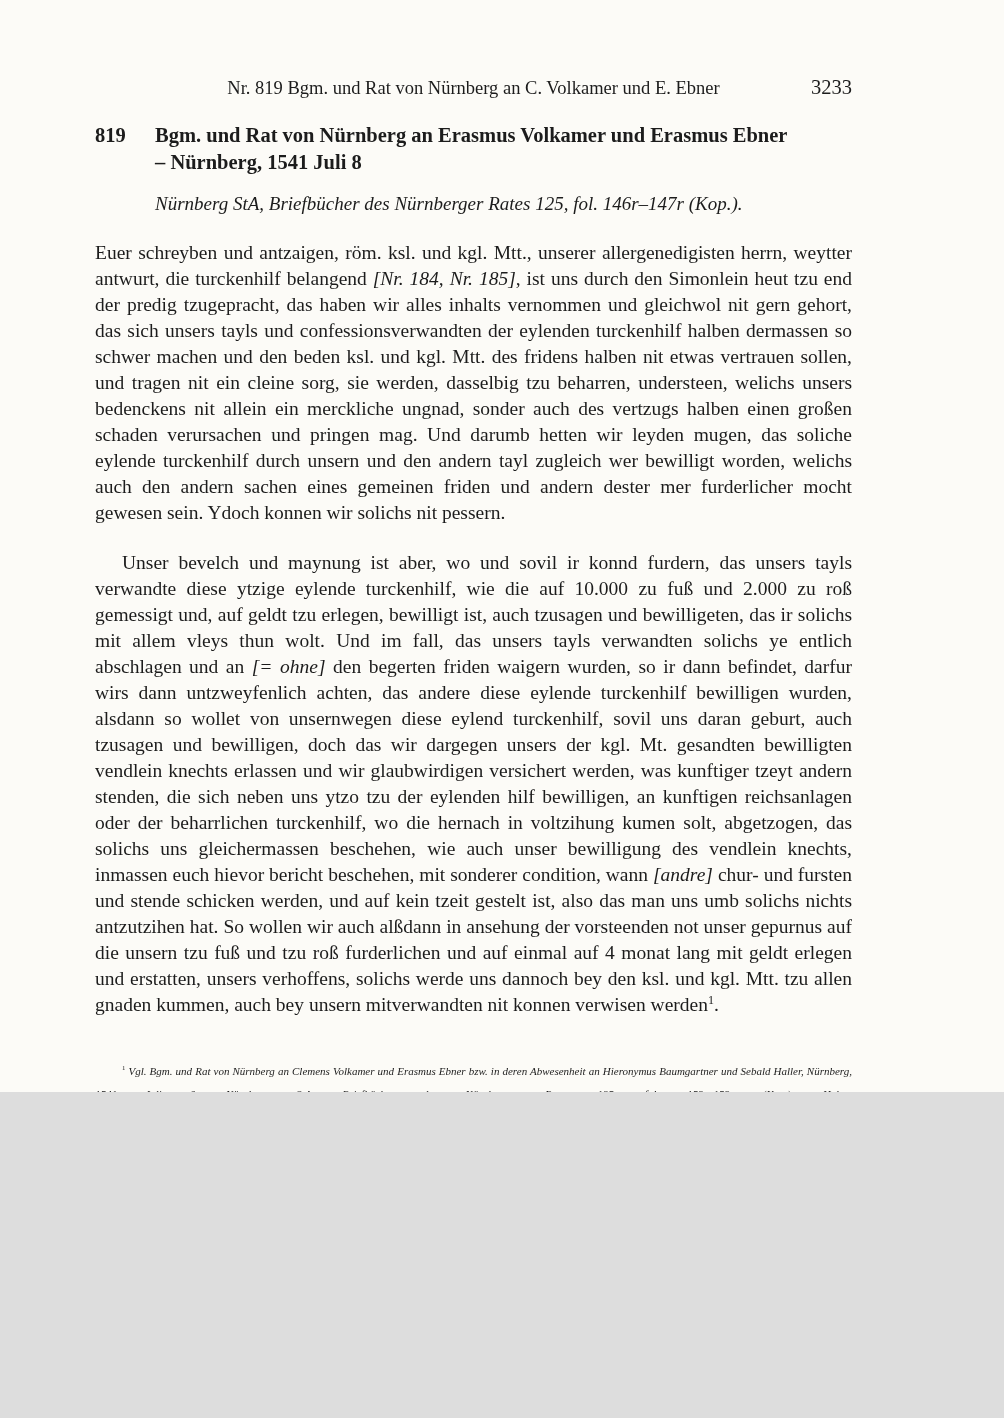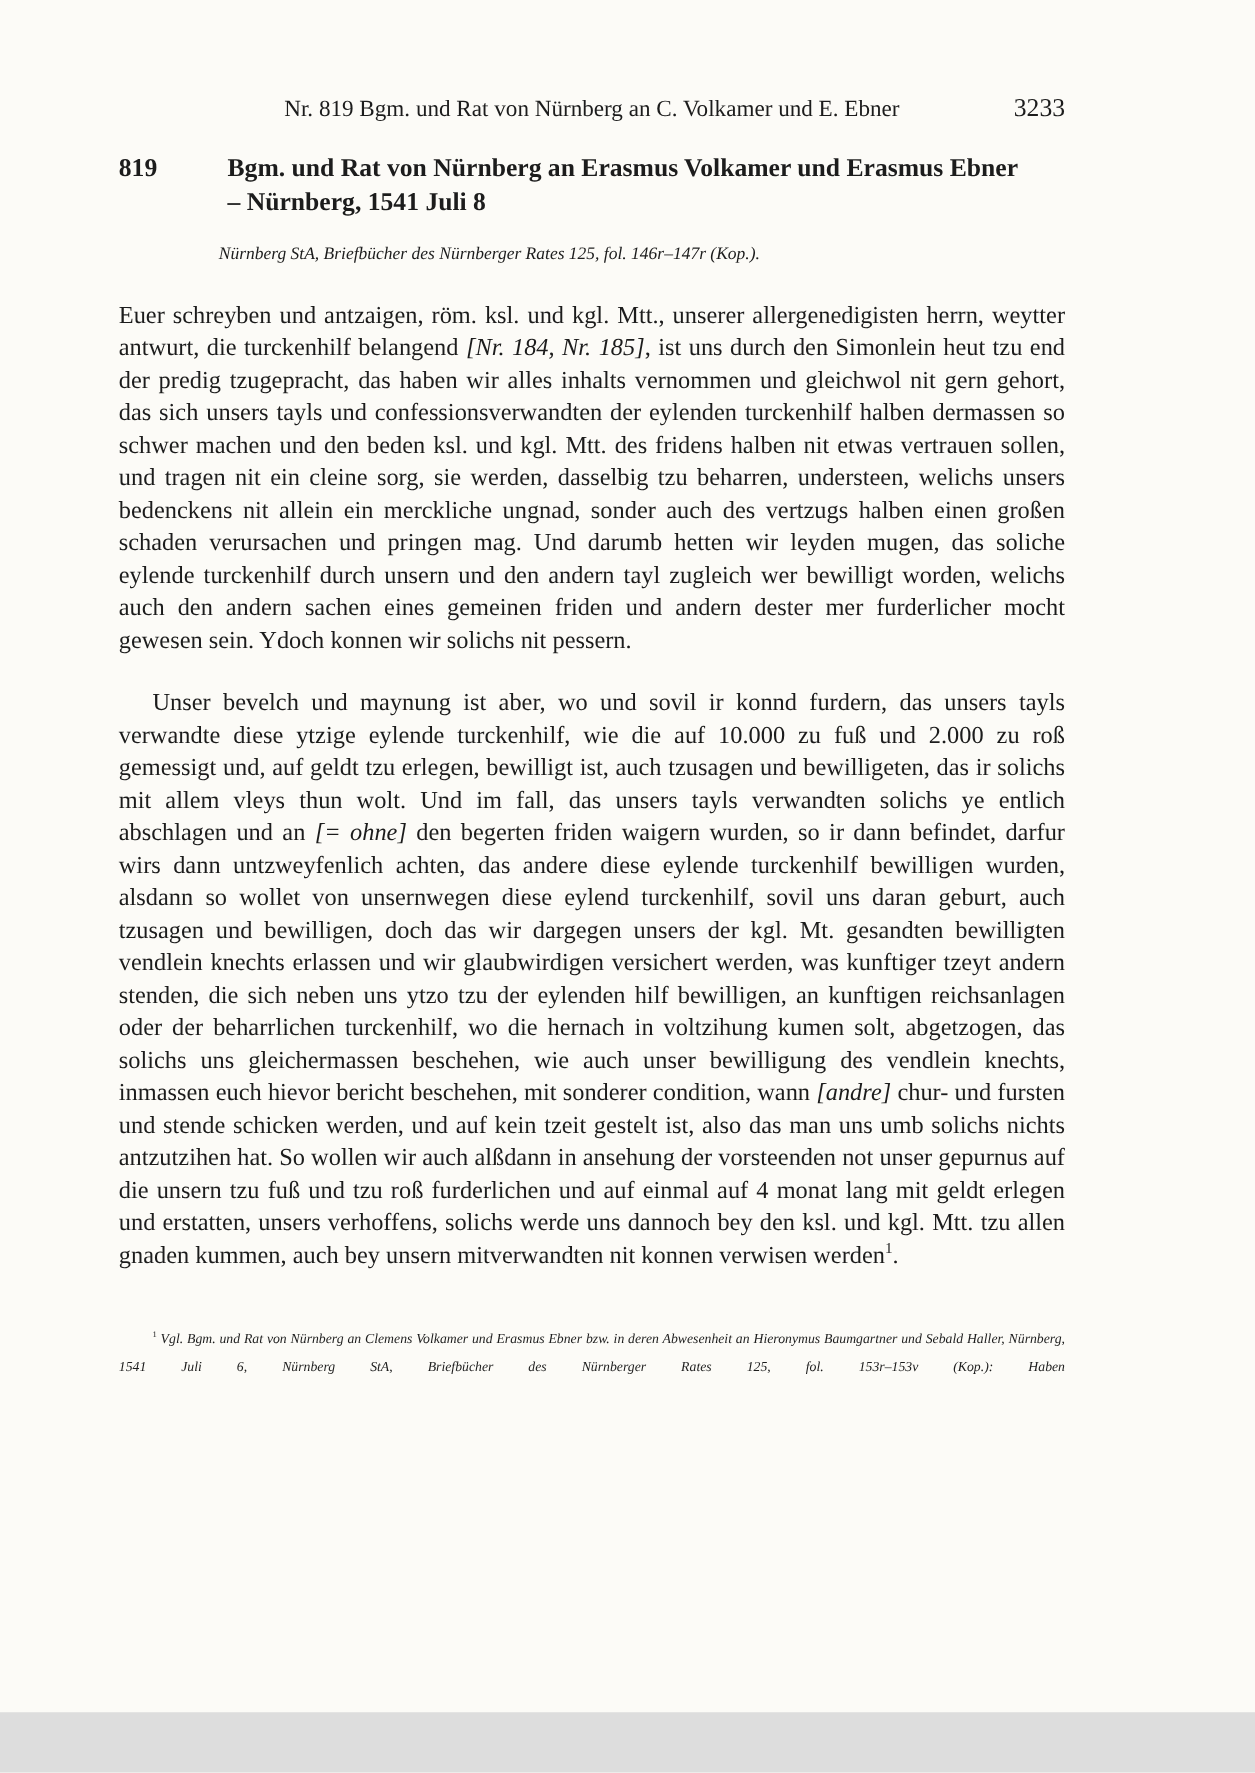--- a/index.html
+++ b/index.html
@@ -1,20 +1,20 @@
 <!DOCTYPE html>
 <html lang="de" style="--page-bg: #fcfbf7; --text-color: #1c1c1c;"><head>
 <meta charset="utf-8">
 <style>
   * { margin: 0; padding: 0; box-sizing: border-box; }
   html, body { background: #ddd; }
   .page {
     position: relative;
     width: 1004px;
-    height: 1370px;
+    height: 1092px;
     margin: 0 auto;
     background: var(--page-bg, #fcfbf7);
     color: var(--text-color, #1c1c1c);
     font-family: "Liberation Serif", "DejaVu Serif", serif;
     padding: 76px 152px 0 95px;
     overflow: hidden;
   }
   .running-head {
     position: relative;
     font-size: 18.5px;
@@ -27,29 +27,28 @@
     right: 0;
     top: -1px;
     font-size: 20.5px;
   }
   .entry-heading {
     display: flex;
     font-weight: bold;
     font-size: 20.5px;
     line-height: 27px;
     margin-bottom: 15px;
-    gap: 27px;
   }
   .entry-number { width: 60px; flex: none; }
   .entry-title { flex: 1; }
   .source-line {
     font-style: italic;
-    font-size: 14px;
+    font-size: 19px;
     line-height: 25px;
-    margin-left: 80px;
+    margin-left: 60px;
     margin-bottom: 21px;
   }
   .body-text {
     font-size: 19.5px;
     line-height: 26px;
     text-align: justify;
   }
   .para { text-align: justify; margin-top: 24px; }
   .para.indent { text-indent: 27px; }
   .it { font-style: italic; }

